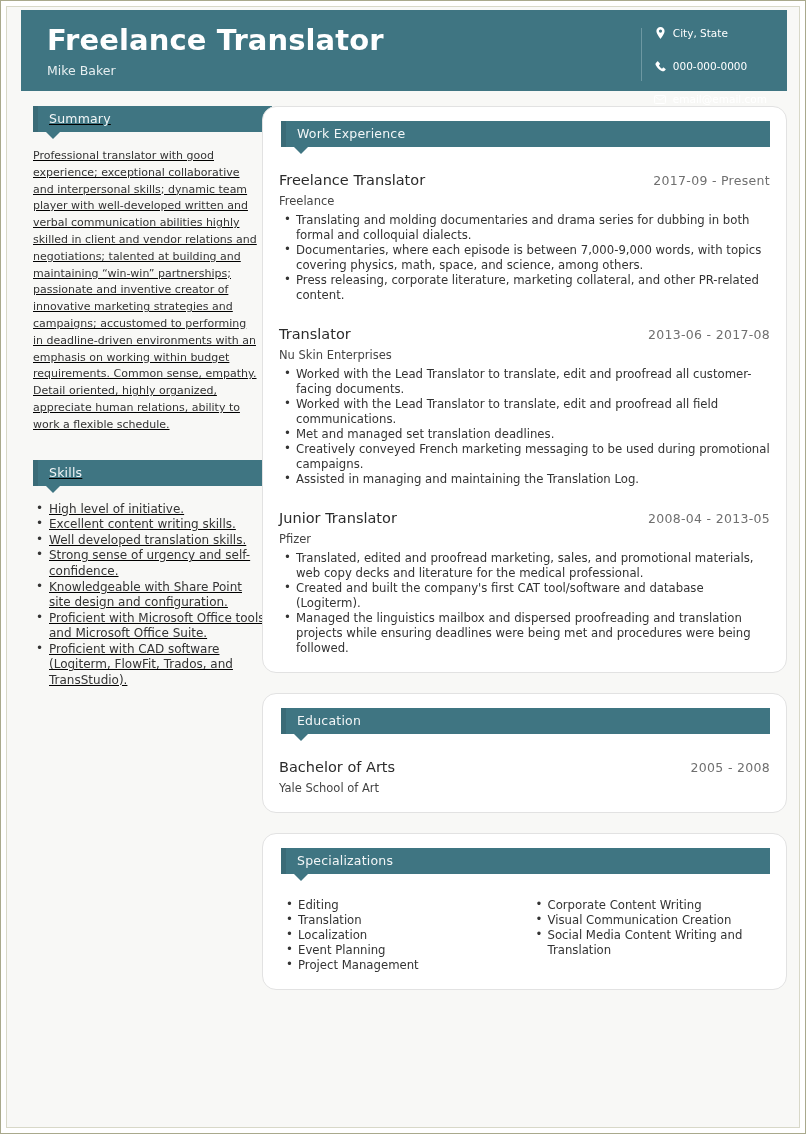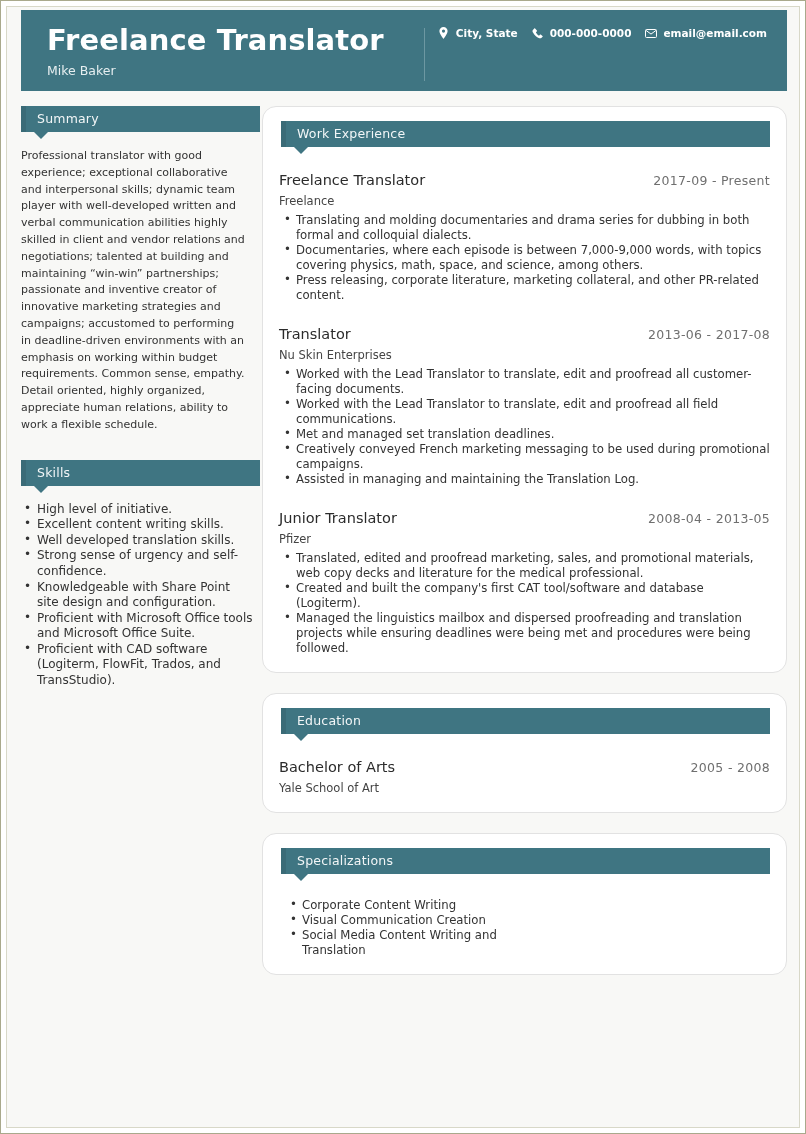--- a/index.html
+++ b/index.html
@@ -73,23 +73,22 @@
     box-sizing: border-box;
   }
   .contact-divider {
     width: 1px;
     align-self: stretch;
     background: #6d98a2;
     margin: 1px 12px 10px 0;
   }
   .contact-list {
     display: flex;
-    flex-direction: row;
-    gap: 13px;
-    font-weight: bold;
+    flex-direction: column;
+    gap: 21px;
   }
   .contact-row {
     display: flex;
     align-items: center;
     color: #ffffff;
     font-size: 10.5px;
     line-height: 12px;
     white-space: nowrap;
   }
   .contact-ic {
@@ -99,23 +98,24 @@
     align-items: center;
     justify-content: center;
     margin-right: 6px;
     flex: 0 0 13px;
   }
   .contact-ic svg { display: block; }
 
   
   .sidebar {
     position: absolute;
-    left: 14px;
+    left: 26px;
     top: 99px;
     width: 239px;
+    text-decoration: underline;
   }
   .main {
     position: absolute;
     left: 255px;
     top: 99px;
     width: 525px;
   }
 
   
   .sec-bar {
@@ -419,20 +419,29 @@
     </div>
 
     <div class="card">
       <div class="sec-bar">
         <span class="edge"></span>
         <span class="sec-bar-title">Specializations</span>
         <span class="sec-tab"></span>
       </div>
       <div class="spec-cols">
         <div class="spec-col">
+          <ul class="spec-list" id="spec-left">
+                <li>Editing</li>
+                <li>Translation</li>
+                <li>Localization</li>
+                <li>Event Planning</li>
+                <li>Project Management</li>
+              </ul>
+        </div>
+        <div class="spec-col">
           <ul class="spec-list" id="spec-right">
                 <li>Corporate Content Writing</li>
                 <li>Visual Communication Creation</li>
                 <li>Social Media Content Writing and Translation</li>
               </ul>
         </div>
       </div>
     </div>
 
   </div>

